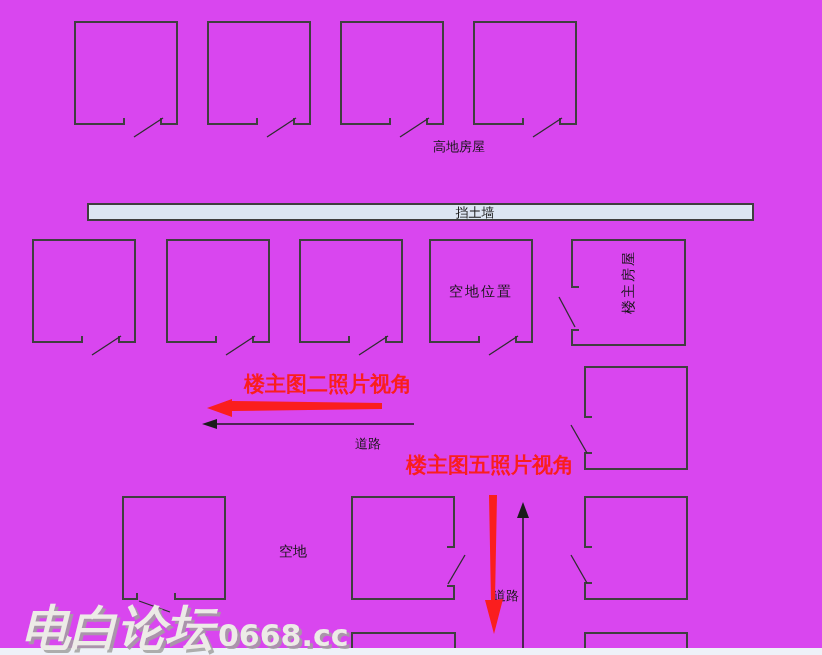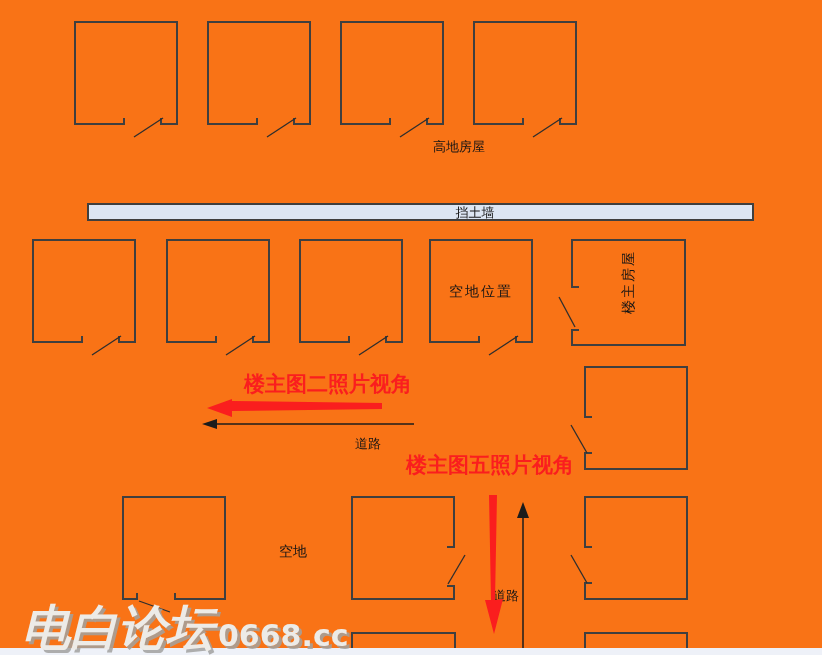--- a/index.html
+++ b/index.html
@@ -1,16 +1,16 @@
 <!DOCTYPE html>
 <html><head>
 <meta charset="utf-8">
 <style>
   html,body{margin:0;padding:0;background:#ffffff;}
-  .stage{position:relative;width:822px;height:655px;background:#f97316;overflow:hidden;
+  .stage{position:relative;width:822px;height:655px;background:#d946ef;overflow:hidden;
          font-family:"Liberation Sans",sans-serif;}
   svg{display:block;}
   .wall{fill:none;stroke:#3f3f3f;stroke-width:2;stroke-linejoin:miter;}
   .swing{fill:none;stroke:#2e2e2e;stroke-width:1.3;}
   .wallbar{fill:#dde6f3;stroke:#3f3f3f;stroke-width:2;}
   .lbl{font-family:"Liberation Serif",serif;font-size:14px;fill:#151515;}
   .lbl-sm{font-family:"Liberation Serif",serif;font-size:13px;fill:#151515;}
   .red-note{font-family:"Liberation Sans",sans-serif;font-size:21px;font-weight:bold;fill:#fa1e1e;}
   .red-shape{fill:#fa1e1e;stroke:none;}
   .blk-line{stroke:#1c1c1c;stroke-width:1.5;fill:none;}

